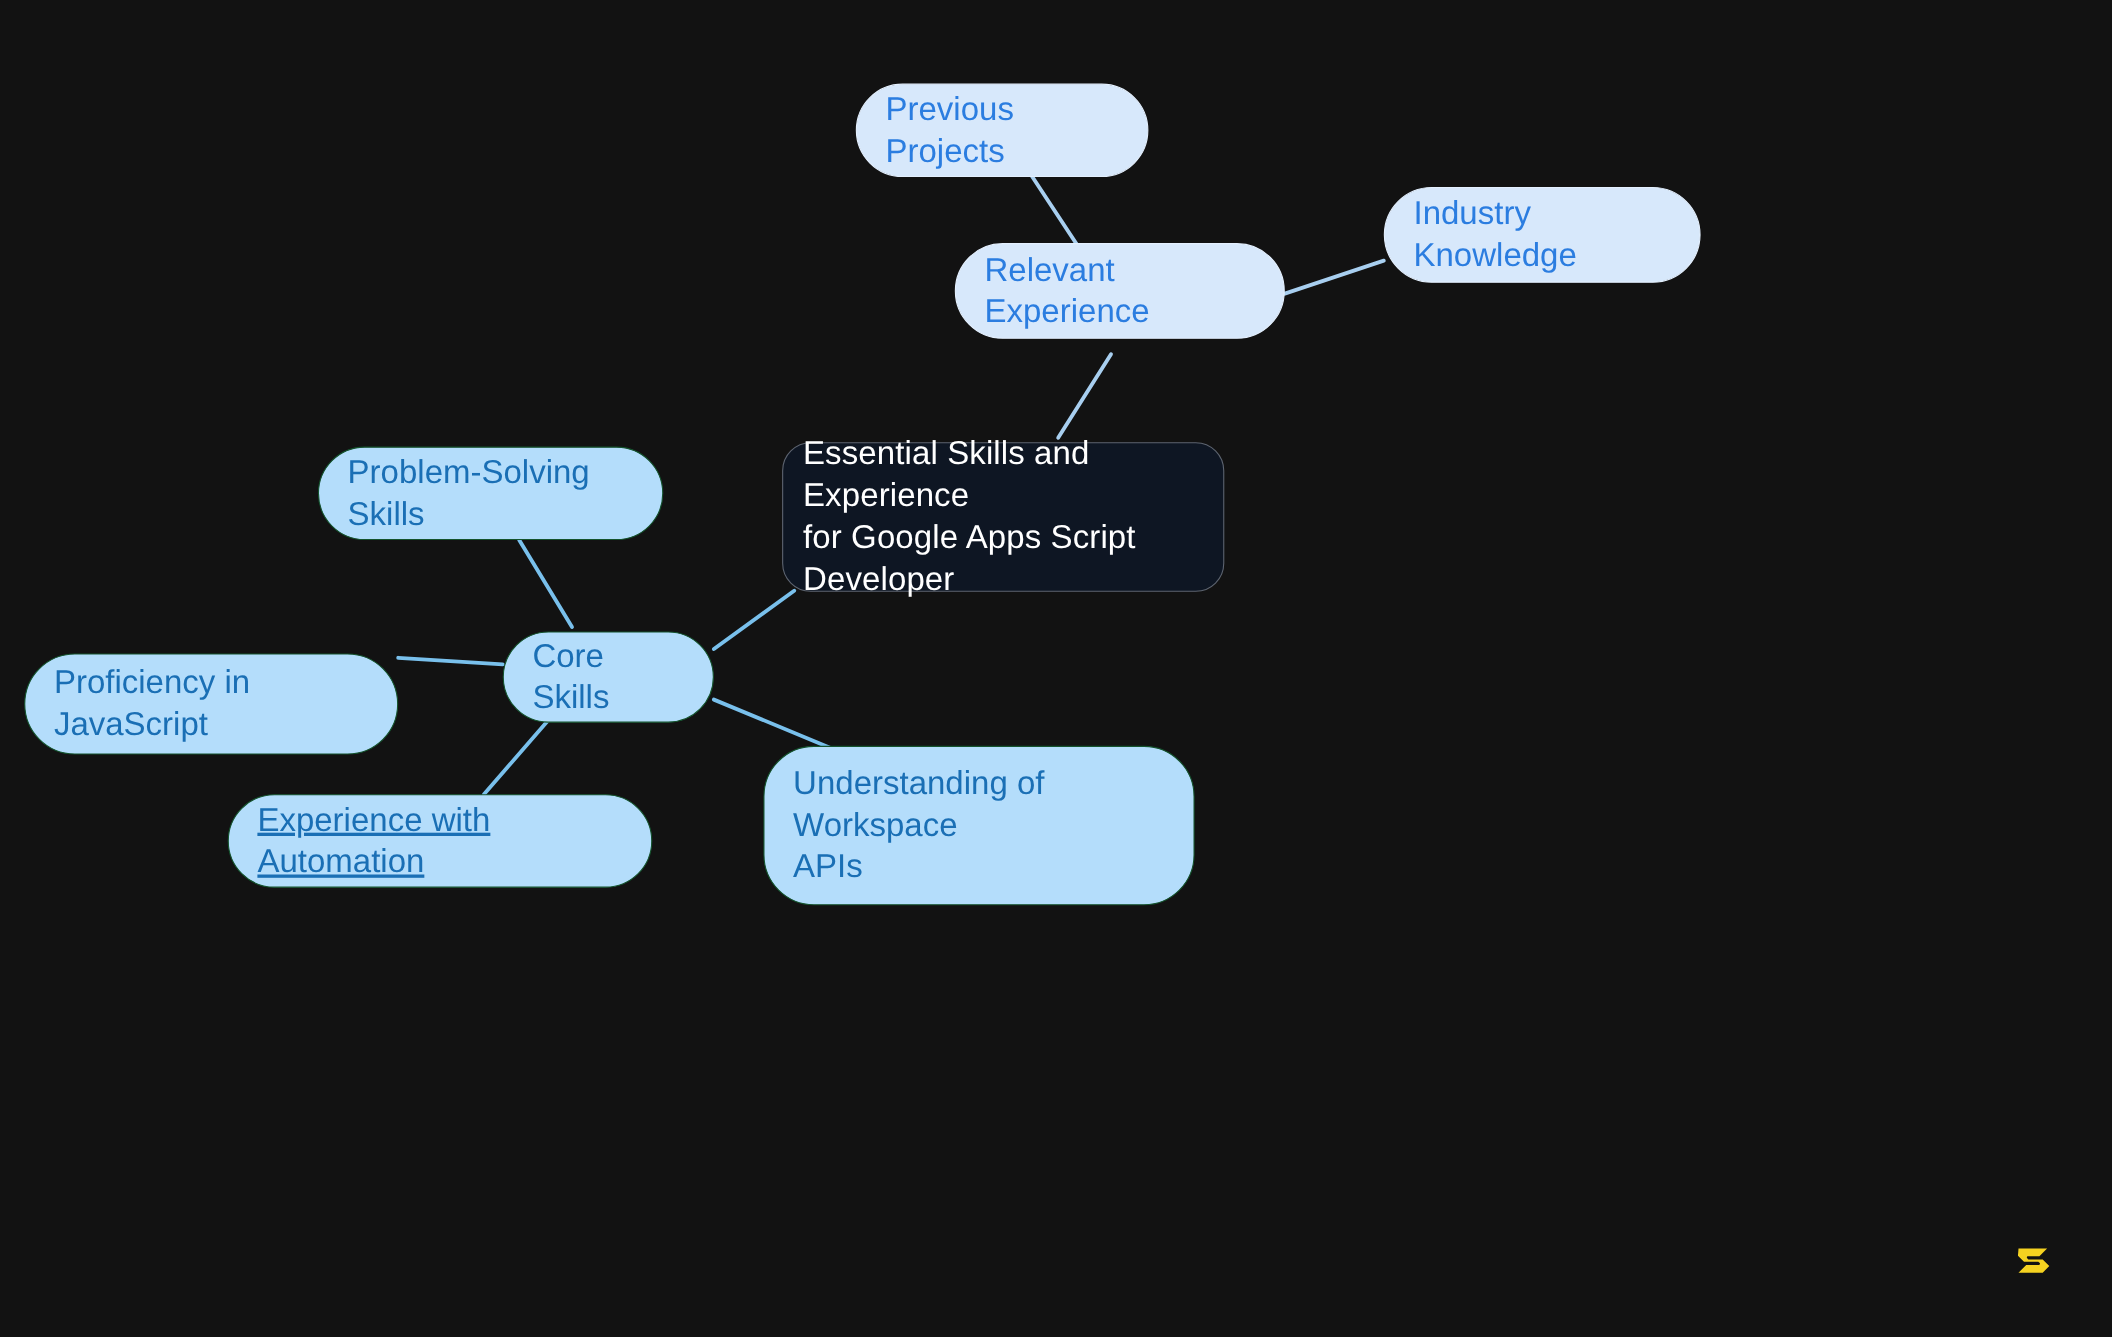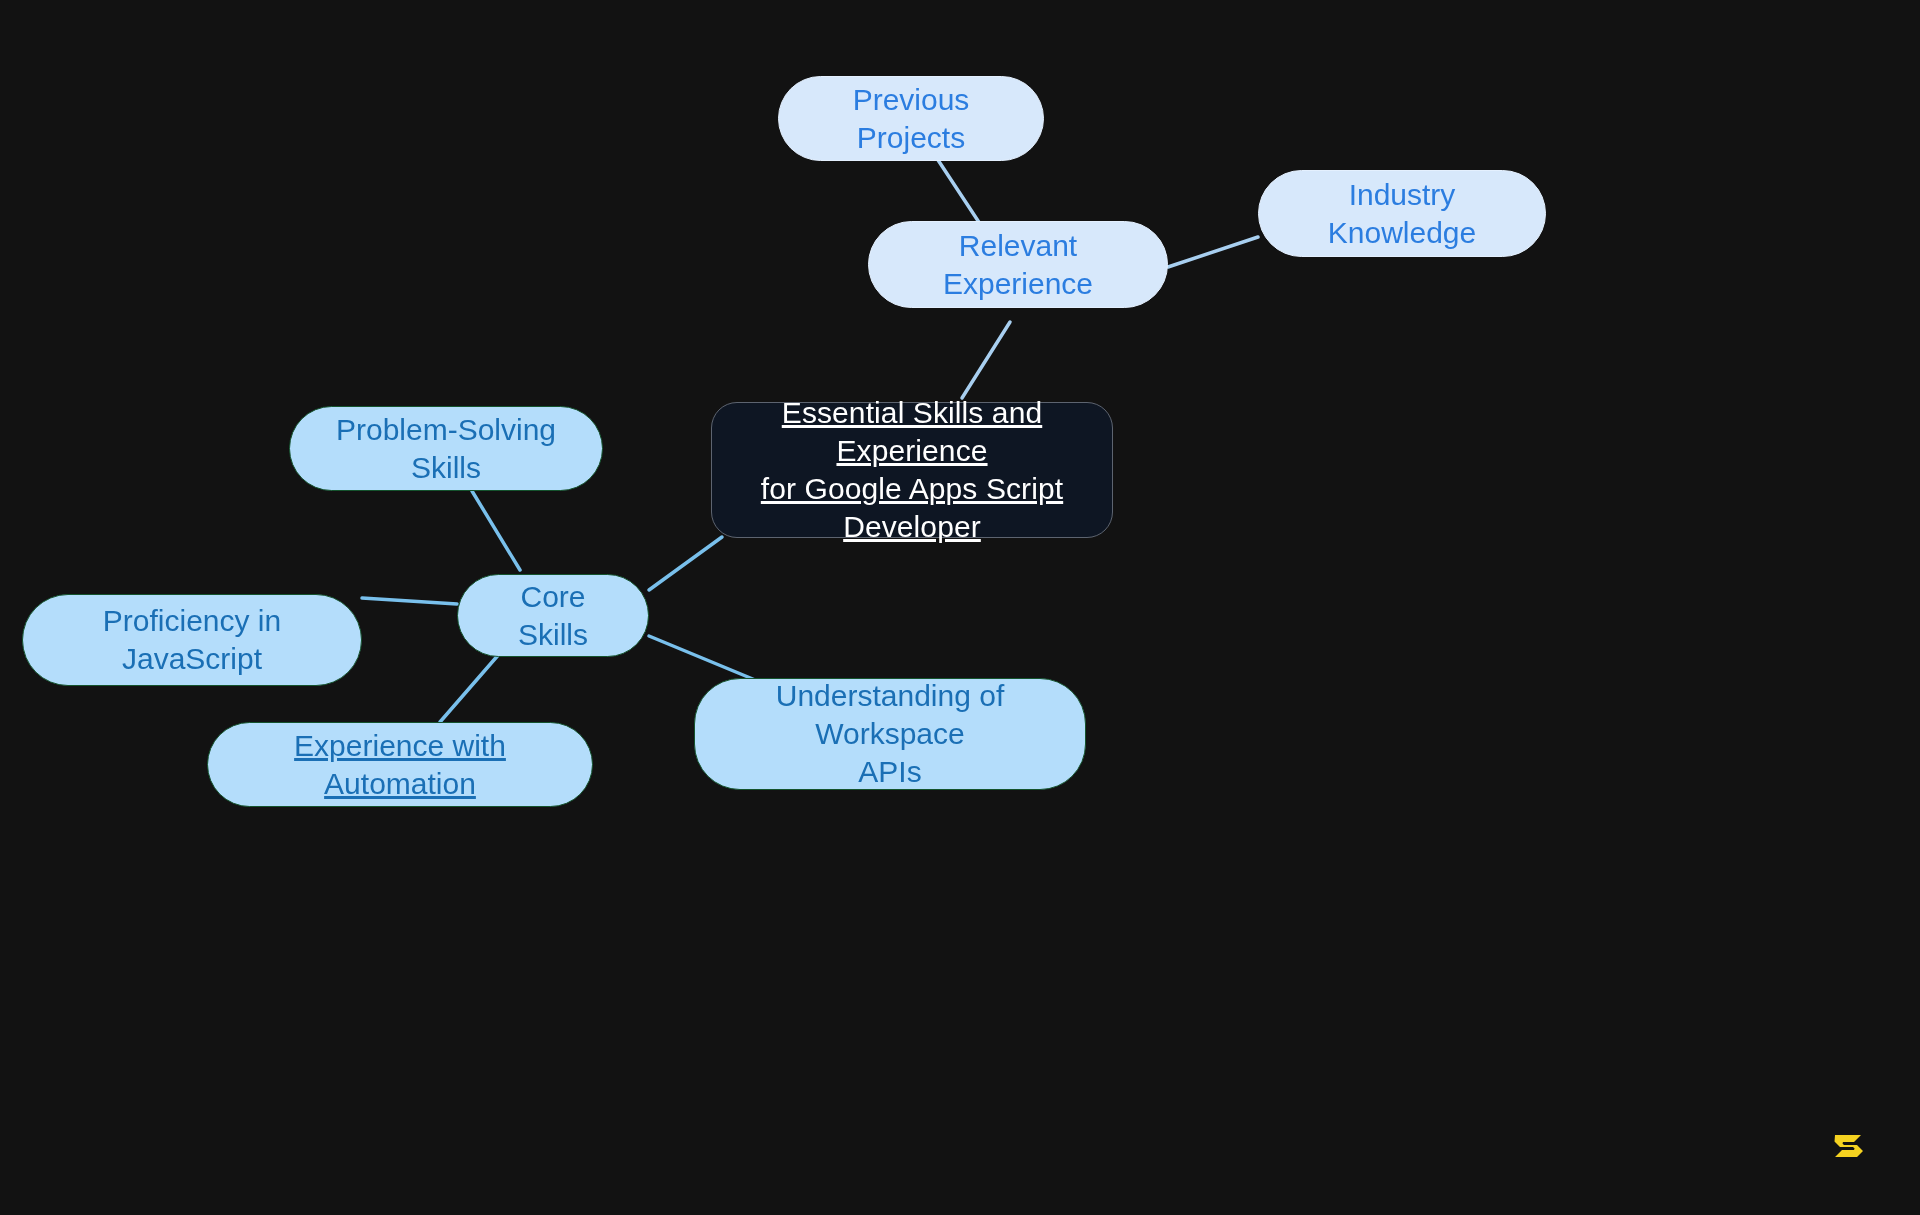--- a/index.html
+++ b/index.html
@@ -28,21 +28,21 @@
     width: 1920px;
     height: 1215px;
     pointer-events: none;
   }
   .node {
     position: absolute;
     box-sizing: border-box;
     display: flex;
     align-items: center;
     justify-content: center;
-    text-align: center;
+    text-align: left;
     line-height: 1.26;
     white-space: pre-line;
     user-select: none;
   }
   .node.root {
     background: #0e1623;
     border: 1px solid #5d6470;
     color: #ffffff;
     border-radius: 26px;
     font-size: 30px;
@@ -82,30 +82,30 @@
       <line x1="962" y1="398" x2="1010" y2="322" stroke="#a8cff0" stroke-width="3.5" stroke-linecap="round"></line>
       <line x1="988" y1="236" x2="938" y2="160" stroke="#a8cff0" stroke-width="3.5" stroke-linecap="round"></line>
       <line x1="1168" y1="267" x2="1258" y2="237" stroke="#a8cff0" stroke-width="3.5" stroke-linecap="round"></line>
       <line x1="722" y1="537" x2="649" y2="590" stroke="#79c0ec" stroke-width="3.5" stroke-linecap="round"></line>
       <line x1="520" y1="570" x2="472" y2="491" stroke="#79c0ec" stroke-width="3.5" stroke-linecap="round"></line>
       <line x1="457" y1="604" x2="362" y2="598" stroke="#79c0ec" stroke-width="3.5" stroke-linecap="round"></line>
       <line x1="500" y1="653" x2="440" y2="722" stroke="#79c0ec" stroke-width="3.5" stroke-linecap="round"></line>
       <line x1="649" y1="636" x2="760" y2="682" stroke="#79c0ec" stroke-width="3.5" stroke-linecap="round"></line>
     </svg>
   <div id="node-layer">
-      <div class="node root" style="left: 711px; top: 402px; width: 402px; height: 136px; text-decoration: underline;"><span>Essential Skills and Experience
+      <div class="node root" style="left: 711px; top: 402px; width: 402px; height: 136px;"><span>Essential Skills and Experience
 for Google Apps Script
 Developer</span></div>
       <div class="node branch-a" style="left: 868px; top: 221px; width: 300px; height: 87px;"><span>Relevant Experience</span></div>
       <div class="node branch-a" style="left: 778px; top: 76px; width: 266px; height: 85px;"><span>Previous Projects</span></div>
       <div class="node branch-a" style="left: 1258px; top: 170px; width: 288px; height: 87px;"><span>Industry Knowledge</span></div>
       <div class="node branch-b" style="left: 457px; top: 574px; width: 192px; height: 83px;"><span>Core Skills</span></div>
       <div class="node branch-b" style="left: 289px; top: 406px; width: 314px; height: 85px;"><span>Problem-Solving Skills</span></div>
       <div class="node branch-b" style="left: 22px; top: 552px; width: 340px; height: 92px; margin-top: 42px;"><span>Proficiency in JavaScript</span></div>
       <div class="node branch-b" style="left: 207px; top: 722px; width: 386px; height: 85px; text-decoration: underline;"><span>Experience with Automation</span></div>
-      <div class="node branch-b" style="left: 694px; top: 678px; width: 392px; height: 112px;"><span>Understanding of Workspace
+      <div class="node branch-b" style="left: 694px; top: 678px; width: 392px; height: 145px;"><span>Understanding of Workspace
 APIs</span></div>
     </div>
 
   <svg id="logo" viewBox="0 0 40 40">
     <path d="M6 9 H32 L25 16 H14 L13.5 17.5 L15 19 H28 L34 25 L28 31 H6 L13 24 H25 L25.6 22.4 L24 21 H11 L5.5 15.5 Z" fill="#f5d220"></path>
   </svg>
 </div>
 
 </body></html>

